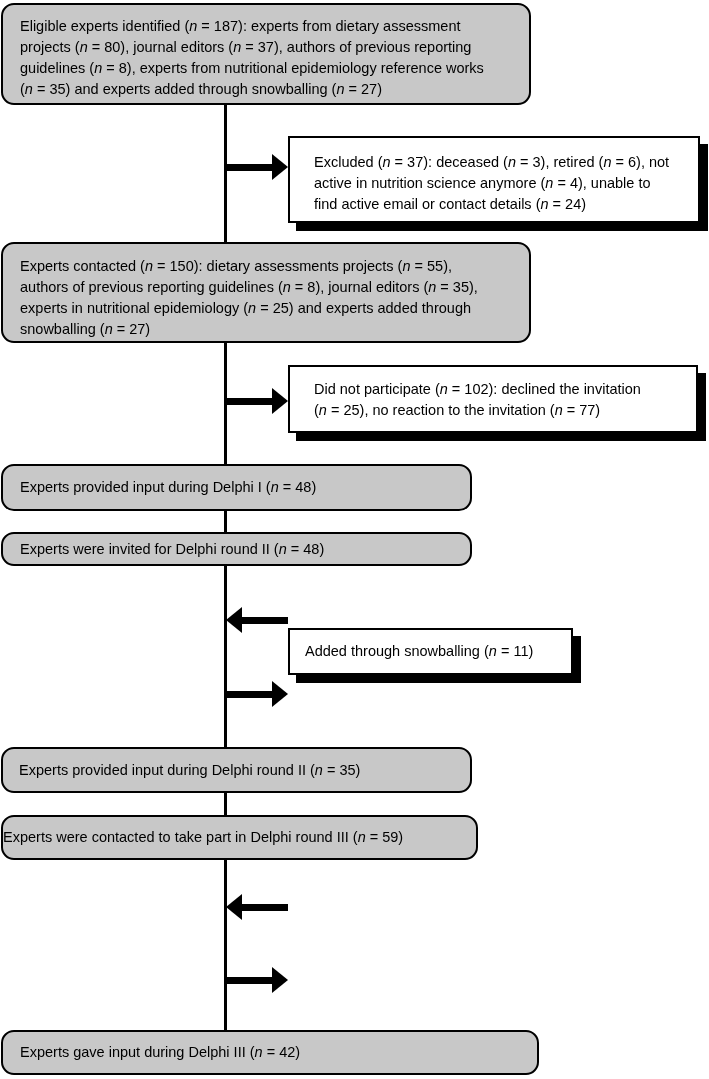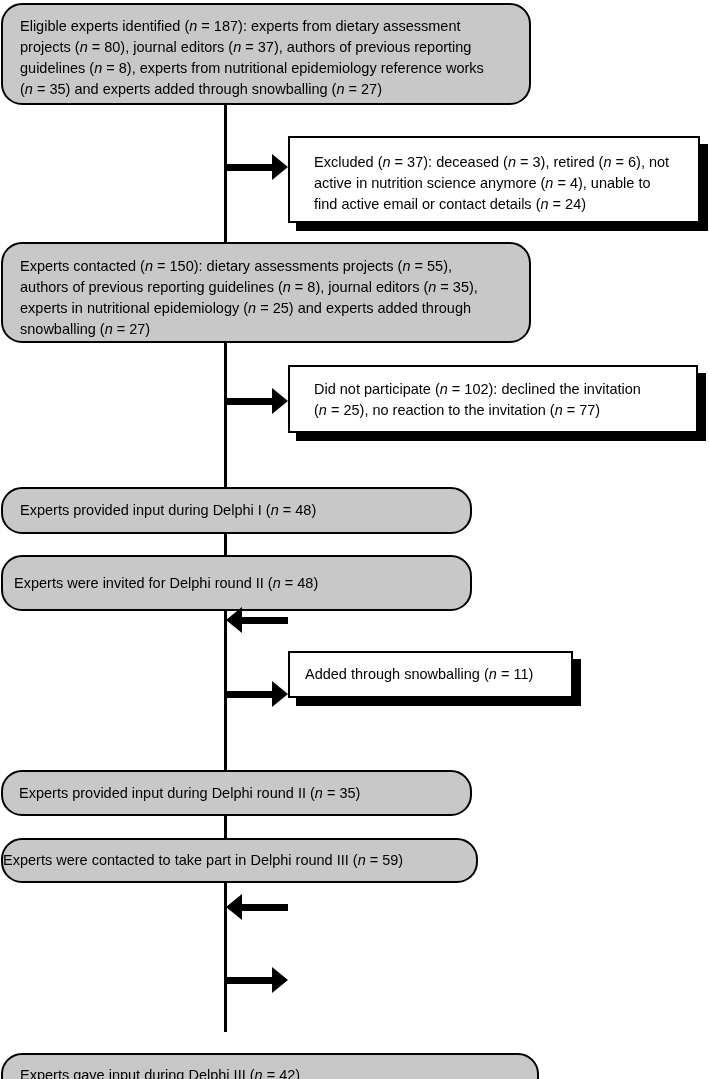--- a/index.html
+++ b/index.html
@@ -17,31 +17,30 @@
   }
   .box{
     position:absolute;
     box-sizing:border-box;
     font-size:14.5px;
     line-height:21px;
   }
   .box.gray{
     background:var(--gray_fill,#c8c8c8);
     border:2.5px solid var(--line_color,#000);
-    border-radius:21px;
+    border-radius:13px;
   }
   .box.white{
     background:var(--white_fill,#fff);
     border:2px solid var(--line_color,#000);
     box-shadow:8px 8px 0 var(--shadow_color,#000);
   }
   .box.single{
     display:flex;
     align-items:center;
-    margin-top:23px;
   }
   .box-text i{font-style:italic;}
   .arrow{
     position:absolute;
     width:62px;height:27px;
   }
   .arrow .shaft{
     position:absolute;top:10px;height:7px;
     background:var(--line_color,#000);
   }
@@ -85,21 +84,21 @@
   </div>
 
   <div class="box white" style="left:288px;top:365px;width:410px;height:68px;padding:12px 6px 0 24px">
     <div class="box-text">Did not participate (<i>n</i> = 102): declined the invitation<br>(<i>n</i> = 25), no reaction to the invitation (<i>n</i> = 77)</div>
   </div>
 
   <div class="box gray single" style="left:1px;top:464px;width:471px;height:47px;padding-left:17px">
     <div class="box-text">Experts provided input during Delphi I (<i>n</i> = 48)</div>
   </div>
 
-  <div class="box gray single" style="left:1px;top:532px;width:471px;height:56px;padding-left:11px">
+  <div class="box gray single" style="left:1px;top:532px;width:471px;height:34px;padding-left:17px">
     <div class="box-text">Experts were invited for Delphi round II (<i>n</i> = 48)</div>
   </div>
 
   <div class="arrow left" style="left:226px;top:607px">
     <div class="shaft"></div>
     <div class="head"></div>
   </div>
 
   <div class="box white single" style="left:288px;top:628px;width:285px;height:47px;padding-left:15px">
     <div class="box-text">Added through snowballing (<i>n</i> = 11)</div>

